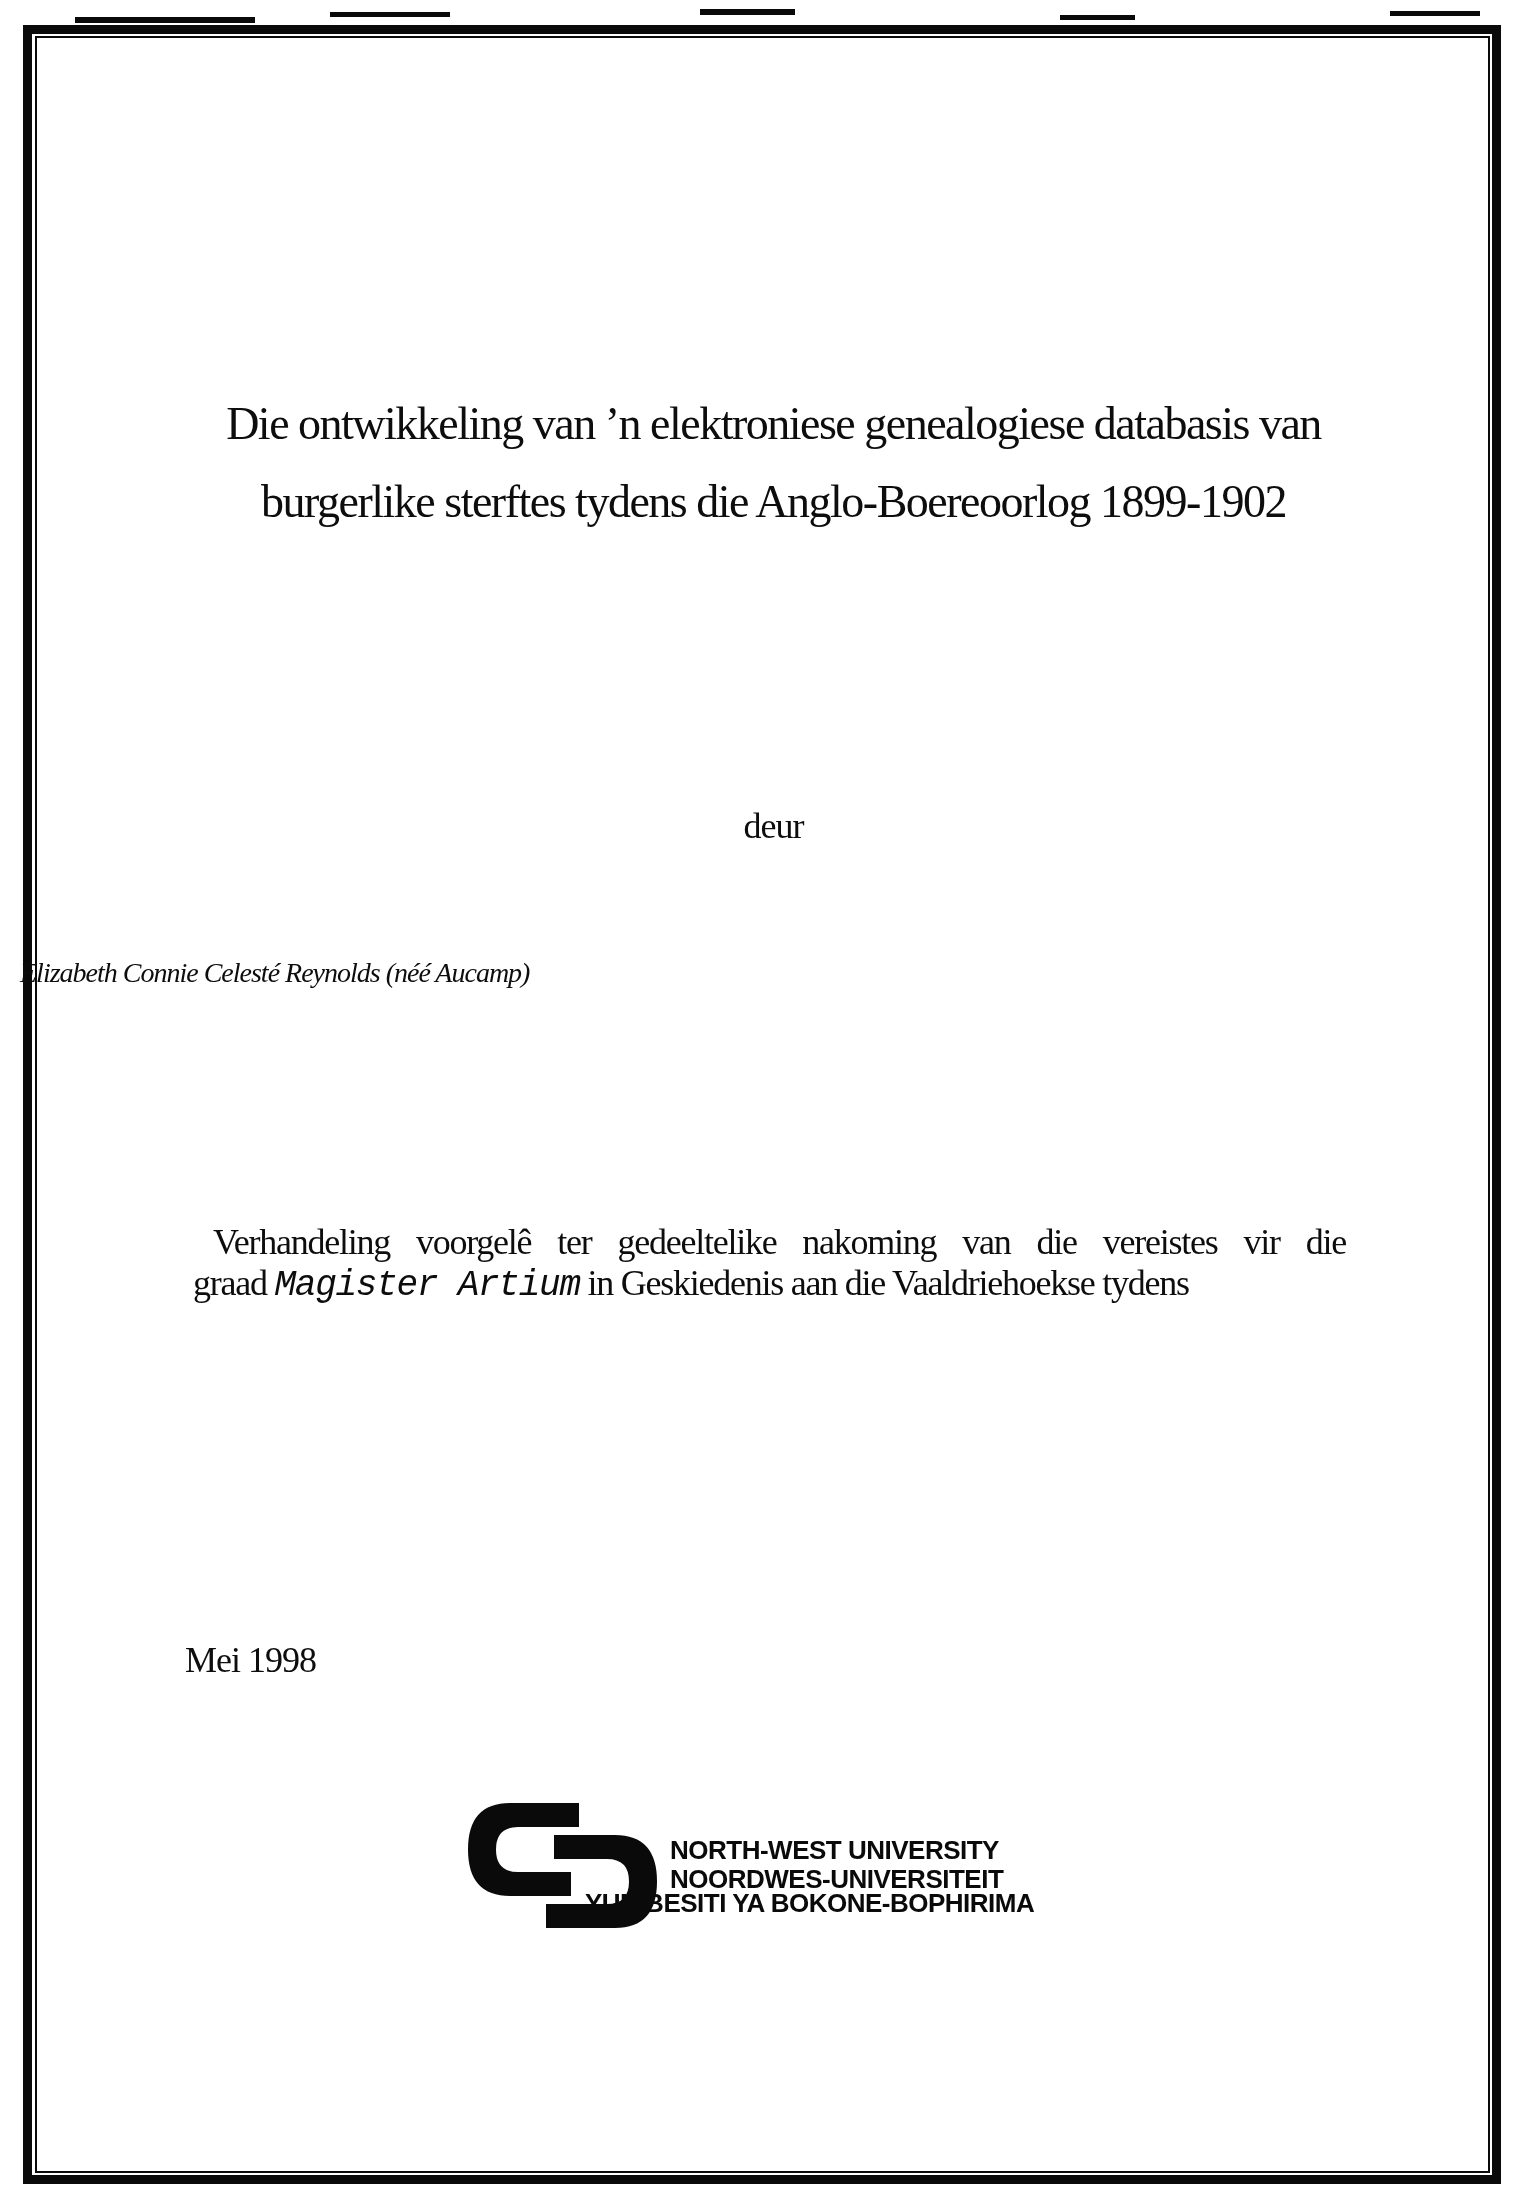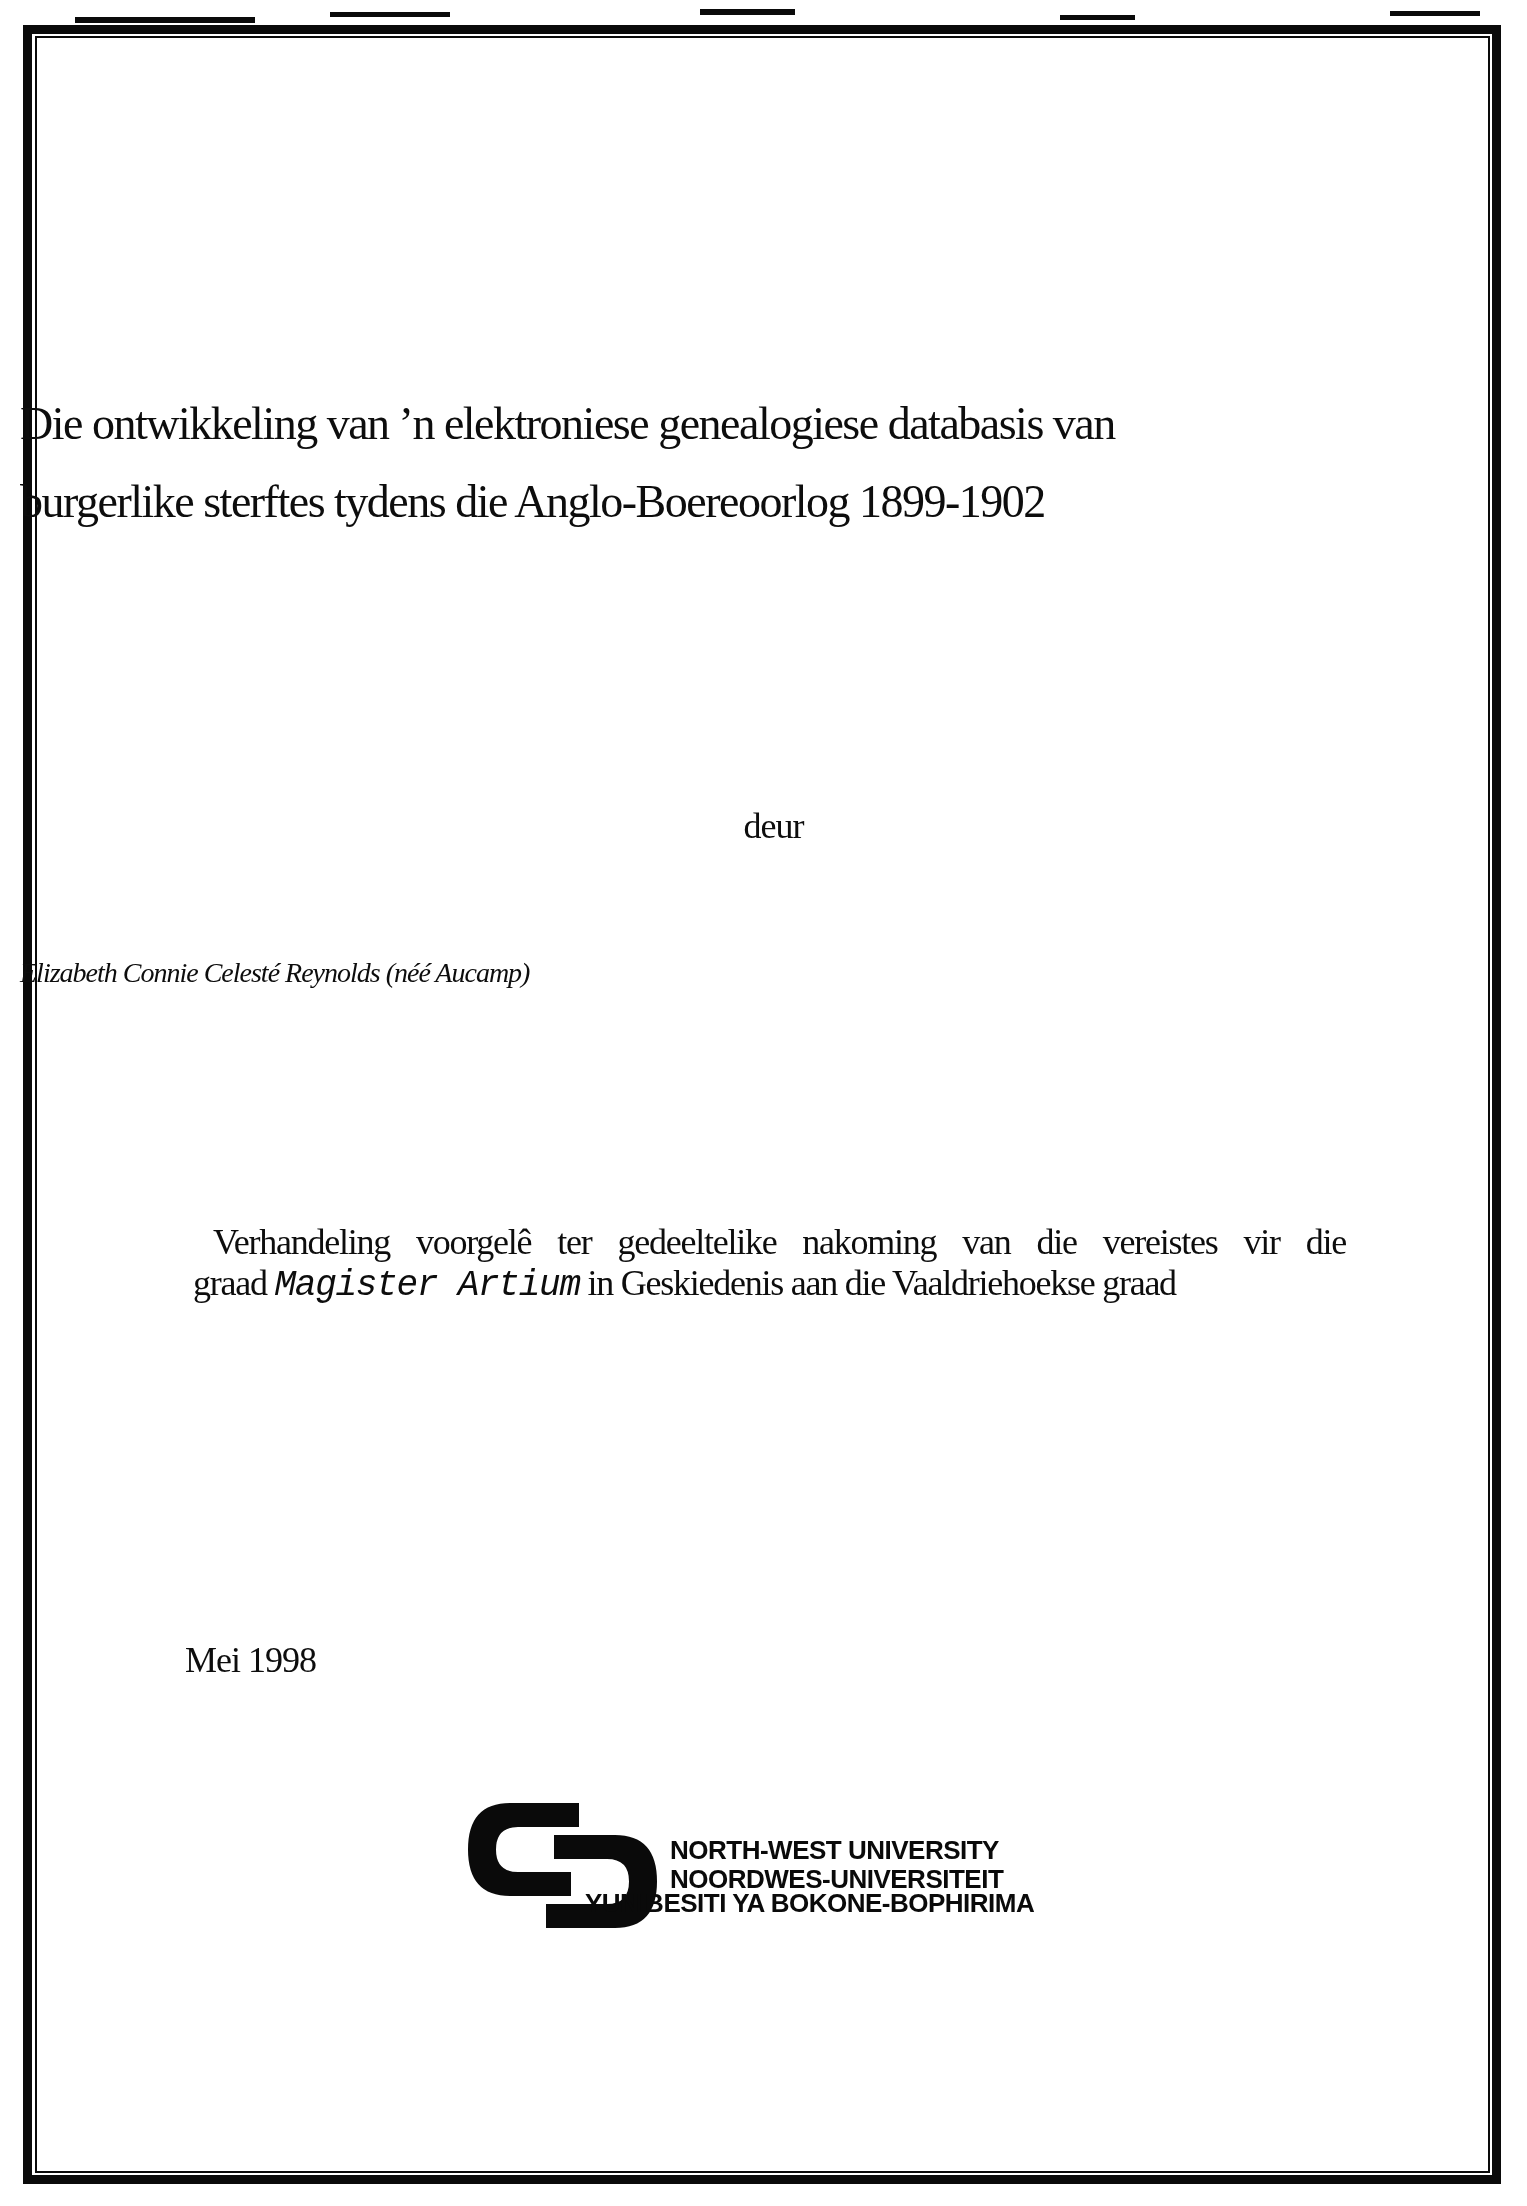--- a/index.html
+++ b/index.html
@@ -18,21 +18,21 @@
   }
   
   .artifact{position:absolute;background:#0a0a0a;}
   .a1{left:75px;top:17px;width:180px;height:6px;}
   .a2{left:330px;top:12px;width:120px;height:5px;}
   .a3{left:700px;top:9px;width:95px;height:6px;}
   .a4{left:1060px;top:15px;width:75px;height:5px;}
   .a5{left:1390px;top:11px;width:90px;height:5px;}
 
   .title{
-    position:absolute;left:20px;right:0;top:385px;text-align:left;
+    position:absolute;left:20px;right:0;top:385px;text-align:center;
     font-size:46px;line-height:78px;letter-spacing:-1.5px;white-space:nowrap;
   }
   .byline{
     position:absolute;left:20px;right:0;top:805px;text-align:center;
     font-size:36px;letter-spacing:-1px;
   }
   .author{
     position:absolute;left:20px;right:0;top:957px;
     font-size:28px;letter-spacing:-1px;font-style:italic;
   }
@@ -73,21 +73,21 @@
   <div>Die ontwikkeling van ’n elektroniese genealogiese databasis van</div>
   <div>burgerlike sterftes tydens die Anglo-Boereoorlog 1899-1902</div>
 </div>
 
 <div class="byline">deur</div>
 
 <div class="author">Elizabeth Connie Celesté Reynolds (néé Aucamp)</div>
 
 <div class="statement">
   <div class="just">Verhandeling voorgelê ter gedeeltelike nakoming van die vereistes vir die</div>
-  <div><span>graad </span><span class="it">Magister Artium</span><span> in Geskiedenis aan die Vaaldriehoekse graad</span></div>
+  <div><span>graad </span><span class="it">Magister Artium</span><span> in Geskiedenis aan die Vaaldriehoekse tydens</span></div>
 </div>
 
 <div class="supervisor-block">
   <div>Mei 1998</div>
 </div>
 
 <svg class="logo-mark" viewBox="0 0 189 125" xmlns="http://www.w3.org/2000/svg" aria-hidden="true">
   <path d="M 111,0 L 42,0 Q 0,0 0,46.5 Q 0,93 42,93 L 103,93 L 103,69 L 50,69 Q 28,69 28,46.5 Q 28,24 50,24 L 111,24 Z" fill="#0a0a0a" transform="rotate(180 94.5 62.5)"></path>
   <path d="M 111,0 L 42,0 Q 0,0 0,46.5 Q 0,93 42,93 L 103,93 L 103,69 L 50,69 Q 28,69 28,46.5 Q 28,24 50,24 L 111,24 Z" fill="#0a0a0a"></path>
 </svg>

